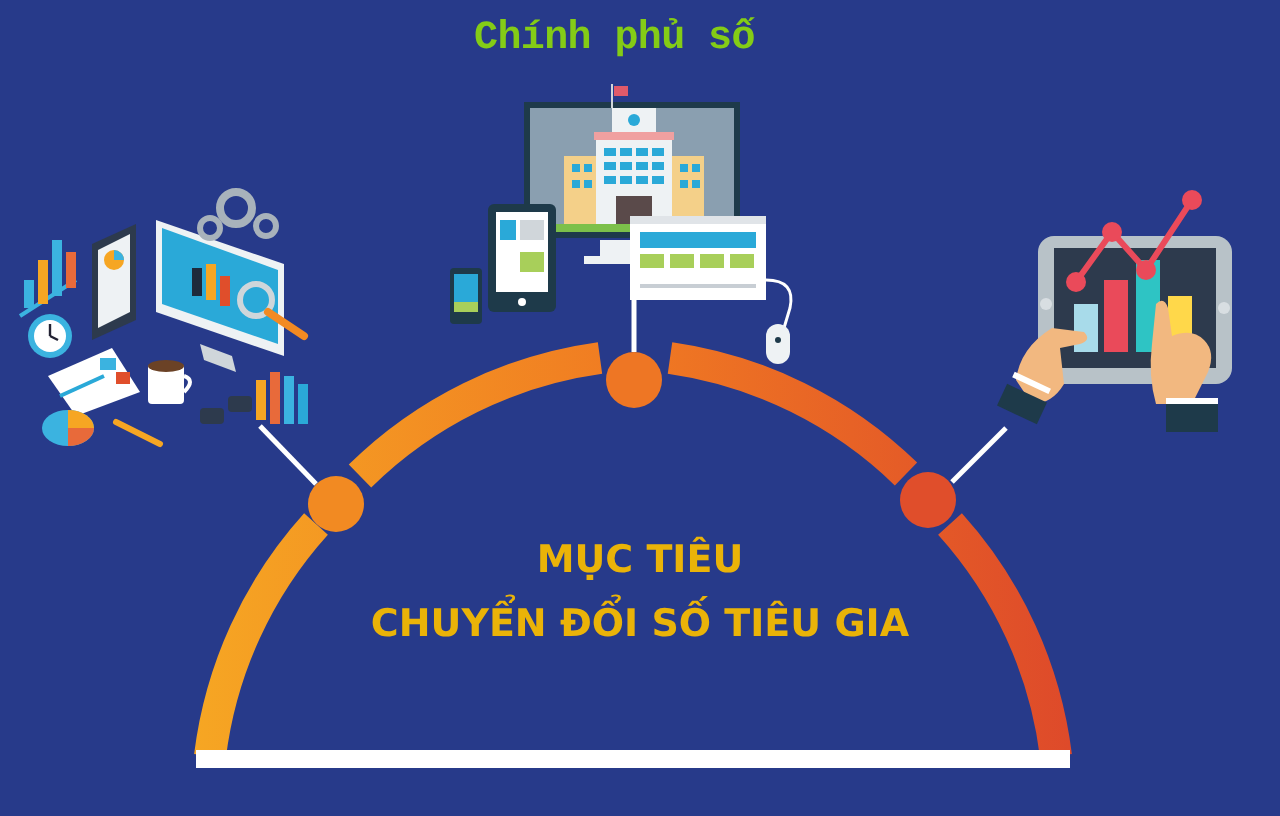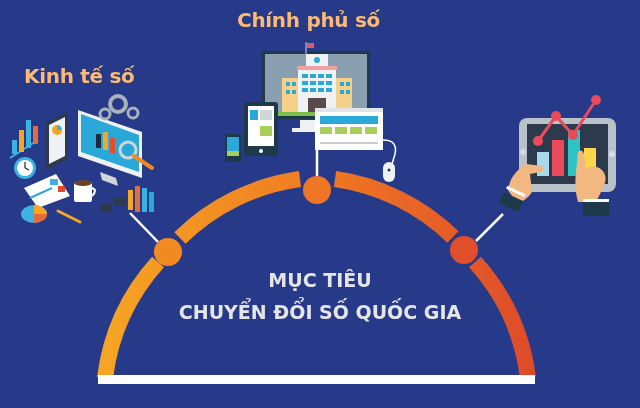--- a/index.html
+++ b/index.html
@@ -1,23 +1,23 @@
 <!DOCTYPE html>
 <html><head>
 <meta charset="utf-8">
 <style>
   html, body { margin:0; padding:0; }
   body { width:640px; height:408px; overflow:hidden; background:#273a8a; font-family:"DejaVu Sans", sans-serif; }
   .stage { position:relative; width:640px; height:408px; background:#273a8a; overflow:hidden; }
   .stage svg.main { position:absolute; left:0; top:0; }
-  .label { position:absolute; color:#fdba74; font-weight:bold; white-space:nowrap; letter-spacing:-0.3px; }
+  .label { position:absolute; color:#84cc16; font-weight:bold; white-space:nowrap; letter-spacing:-0.3px;font-family:Liberation Mono, monospace; }
   .lbl-econ { left:24px; top:64px; font-size:20px; }
   .lbl-gov { left:237px; top:8px; font-size:20px; }
   .lbl-soc { left:466px; top:64px; font-size:20px; }
-  .center-title { position:absolute; left:0; width:640px; text-align:center; color:#e5e5e5; font-weight:bold; }
+  .center-title { position:absolute; left:0; width:640px; text-align:center; color:#eab308; font-weight:bold; }
   .ct1 { top:269px; font-size:19px; }
   .ct2 { top:301px; font-size:19px; }
 </style>
 </head>
 <body>
 
 <div class="stage">
   <svg class="main" width="640" height="408" viewBox="0 0 640 408">
     <defs>
       <linearGradient id="arcGrad" x1="98" y1="0" x2="535" y2="0" gradientUnits="userSpaceOnUse">
@@ -183,18 +183,17 @@
       <path d="M508 190 q2 -16 18 -26 l16 2 q4 4 -2 6 l-10 2 l2 18 q-6 10 -16 10 Z" fill="#f2b880"></path>
       <rect x="500" y="196" width="22" height="12" transform="rotate(25 511 202)" fill="#1e3a4a"></rect>
       <rect x="506" y="190" width="20" height="3" transform="rotate(25 516 191)" fill="#ffffff"></rect>
 
       <path d="M578 152 q4 -4 6 2 l2 14 q10 -4 16 2 q6 6 2 16 l-8 16 l-18 0 q-4 -14 -2 -30 Z" fill="#f2b880"></path>
       <rect x="583" y="202" width="26" height="14" fill="#1e3a4a"></rect>
       <rect x="583" y="199" width="26" height="3" fill="#ffffff"></rect>
     </g>
   </svg>
 
-  <div class="label lbl-econ">Kinh tế số</div>
   <div class="label lbl-gov">Chính phủ số</div>
 
   <div class="center-title ct1">MỤC TIÊU</div>
-  <div class="center-title ct2">CHUYỂN ĐỔI SỐ QUỐC GIA</div>
+  <div class="center-title ct2">CHUYỂN ĐỔI SỐ TIÊU GIA</div>
 </div>
 
 </body></html>

